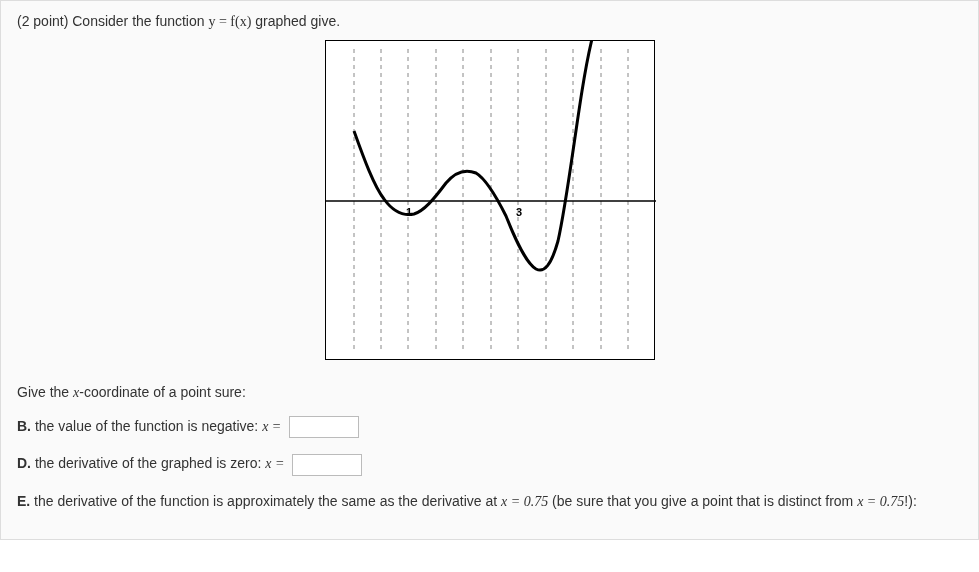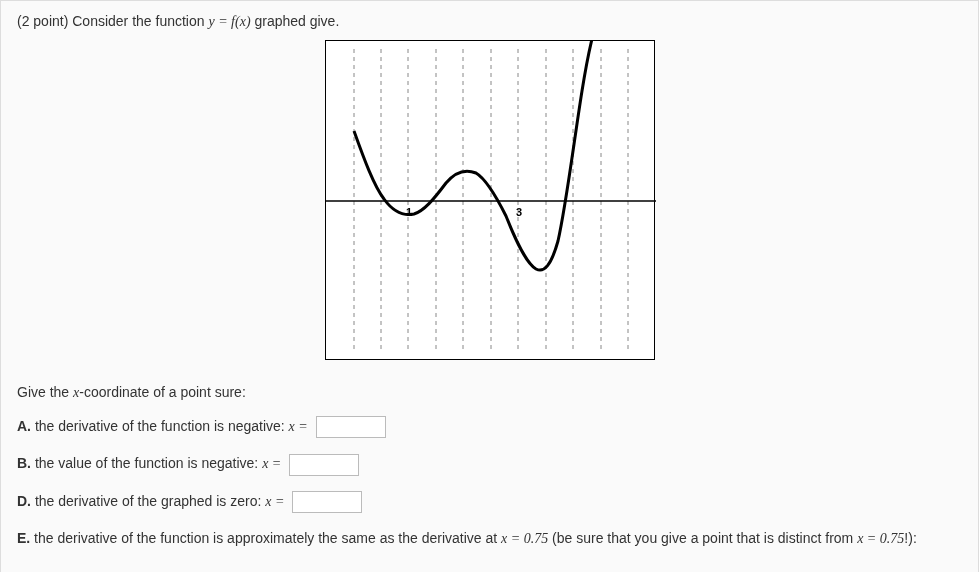--- a/index.html
+++ b/index.html
@@ -21,21 +21,20 @@
       width: 979px;
     }
     .problem-header {
       margin-bottom: 10px;
     }
     .math-var {
       font-style: italic;
       font-family: "Times New Roman", serif;
     }
     .math-fn {
-      font-style: italic;
       font-family: "Times New Roman", serif;
     }
     .graph-wrap {
       text-align: center;
       margin: 10px 0 20px 0;
     }
     .graph-box {
       display: inline-block;
       border: 1.5px solid #000;
       background: #fff;
@@ -114,24 +113,20 @@
                  C 240 165, 248 100, 256 50
                  C 260 25, 264 5, 268 -10" fill="none" stroke="#000" stroke-width="3"></path>
       </svg>
     </div>
   </div>
 
   <div class="question-intro">
     <span>Give the </span><span class="math-var">x</span><span>-coordinate of a point sure:</span>
   </div>
 
-  <div class="question-row">
-    <span class="part-label">A.</span><span> the derivative of the function is negative: </span><span class="eq-text">x =</span>
-    <input type="text" class="answer-box" style="">
-  </div>
 
   <div class="question-row">
     <span class="part-label">B.</span><span> the value of the function is negative: </span><span class="eq-text">x =</span>
     <input type="text" class="answer-box" style="">
   </div>
 
 
   <div class="question-row">
     <span class="part-label">D.</span><span> the derivative of the graphed is zero: </span><span class="eq-text">x =</span>
     <input type="text" class="answer-box" style="">

